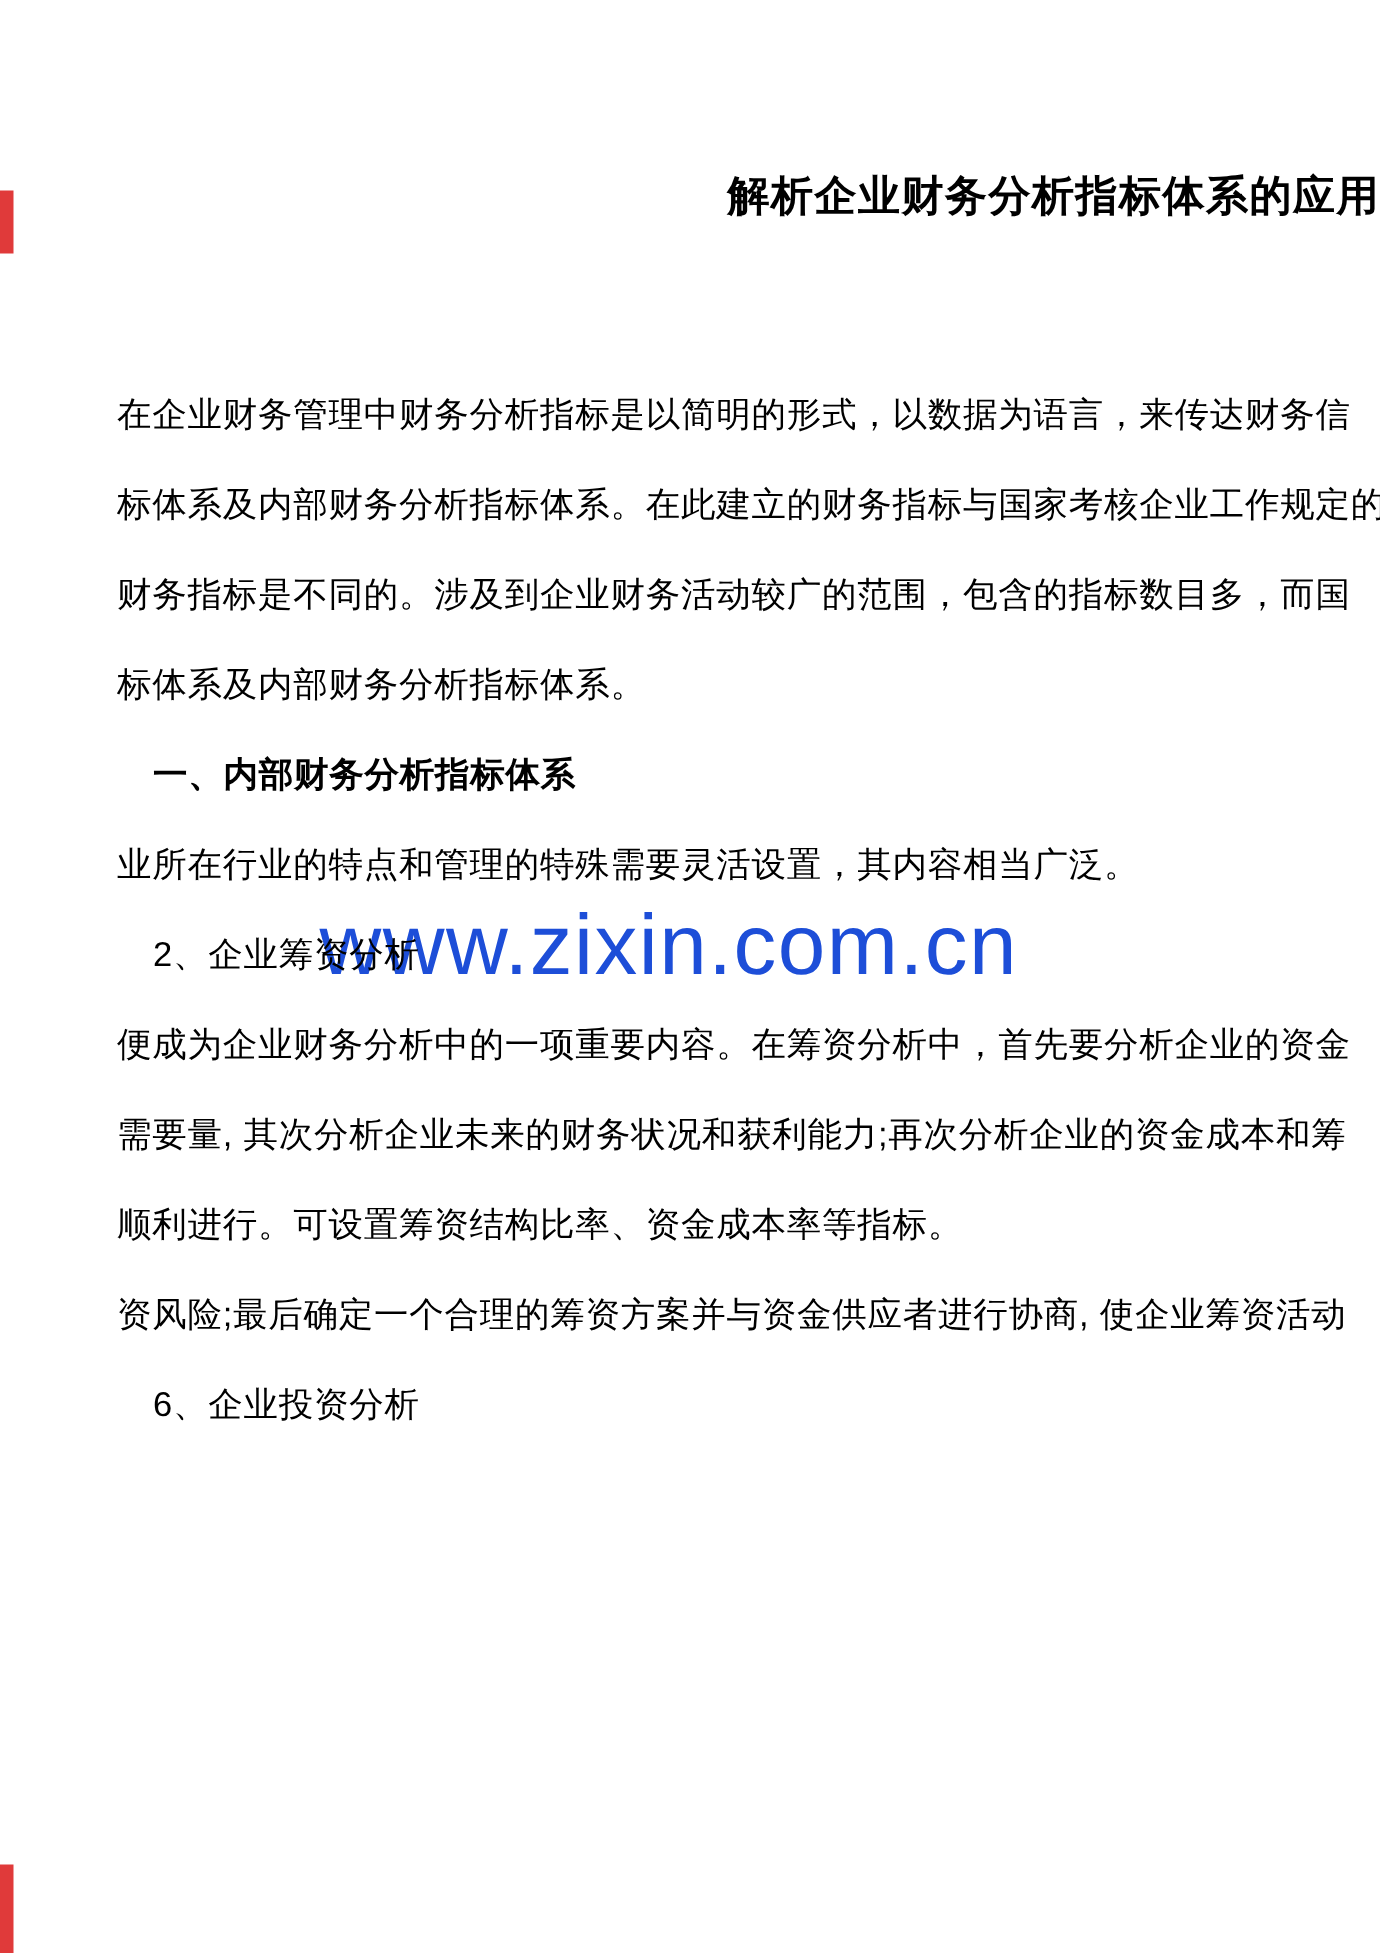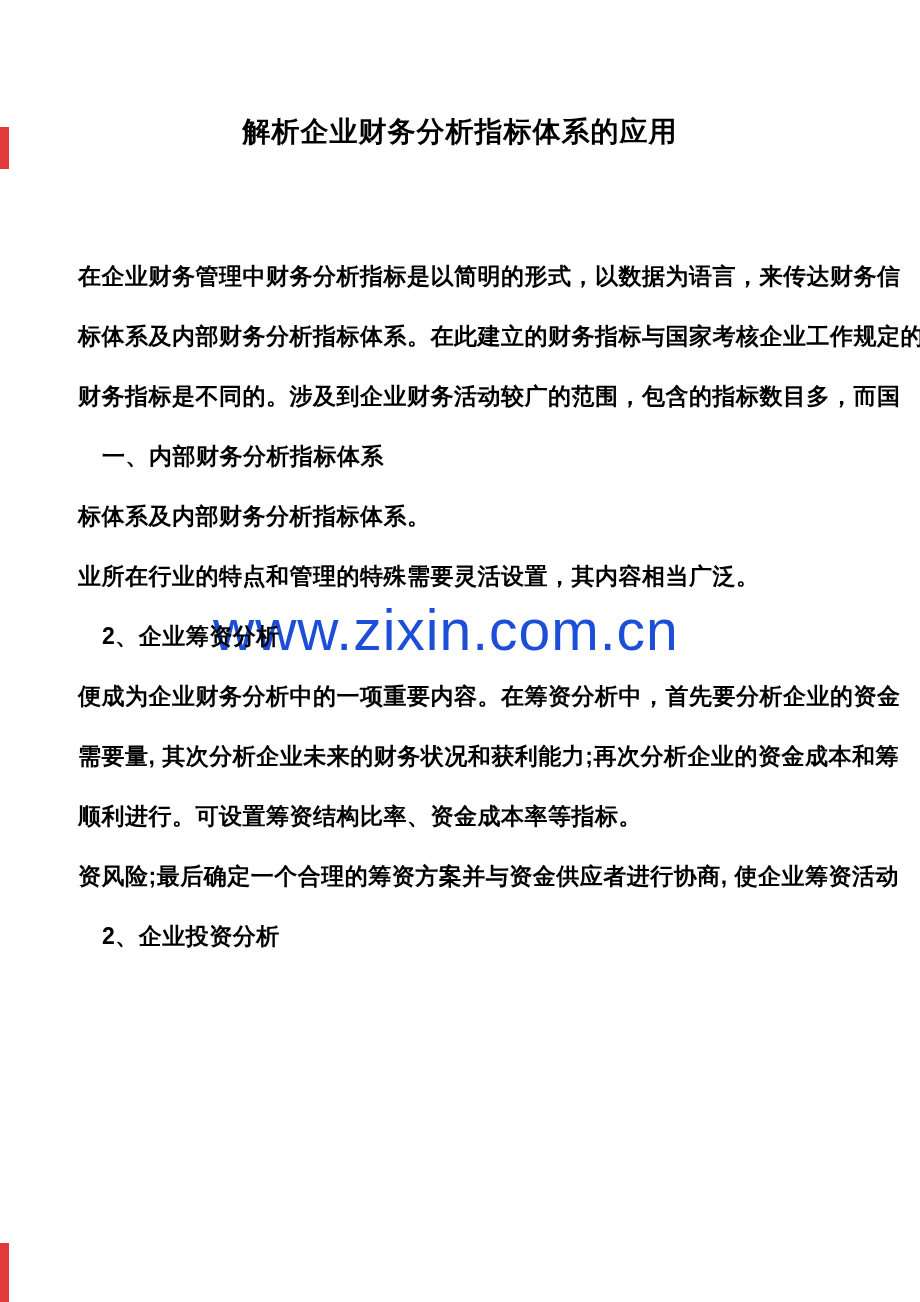--- a/index.html
+++ b/index.html
@@ -22,21 +22,21 @@
     width: 9px;
   }
   .edge-mark.top { top: 127px; height: 42px; }
   .edge-mark.bottom { top: 1243px; height: 59px; }
   .doc-title {
     position: absolute;
     top: 112px;
     left: 0;
     width: 920px;
     margin: 0;
-    text-align: center;
+    text-align: right;
     font-family: "Liberation Serif", serif;
     font-weight: bold;
     font-size: 28px;
     line-height: 40px;
     letter-spacing: 1px;
     z-index: 2;
   }
   .watermark {
     position: absolute;
     left: 213px;
@@ -54,44 +54,43 @@
     top: 246px;
     width: 800px;
     z-index: 1;
   }
   .line {
     height: 60px;
     line-height: 60px;
     font-size: 23px;
     letter-spacing: 0.5px;
     white-space: nowrap;
-    font-weight: bold;
   }
   .line.indent { padding-left: 24px; }
   .line.bold { font-weight: bold; }
 </style>
 </head>
 <body>
 
 <div class="page">
   <div class="edge-mark top" style="background: rgb(224, 58, 58);"></div>
   <div class="edge-mark bottom" style="background: rgb(224, 58, 58);"></div>
 
   <h1 class="doc-title">解析企业财务分析指标体系的应用</h1>
 
   <div class="watermark" style="color: #1d4ed8;">www.zixin.com.cn</div>
 
   <div class="doc-body">
 
   <div class="line">在企业财务管理中财务分析指标是以简明的形式，以数据为语言，来传达财务信</div>
       <div class="line">标体系及内部财务分析指标体系。在此建立的财务指标与国家考核企业工作规定的</div>
       <div class="line">财务指标是不同的。涉及到企业财务活动较广的范围，包含的指标数目多，而国</div>
+      <div class="line">标体系及内部财务分析指标体系。</div>
       <div class="line indent bold">一、内部财务分析指标体系</div>
-      <div class="line">标体系及内部财务分析指标体系。</div>
       <div class="line">业所在行业的特点和管理的特殊需要灵活设置，其内容相当广泛。</div>
       <div class="line indent">2、企业筹资分析</div>
       <div class="line">便成为企业财务分析中的一项重要内容。在筹资分析中，首先要分析企业的资金</div>
       <div class="line">需要量, 其次分析企业未来的财务状况和获利能力;再次分析企业的资金成本和筹</div>
       <div class="line">顺利进行。可设置筹资结构比率、资金成本率等指标。</div>
       <div class="line">资风险;最后确定一个合理的筹资方案并与资金供应者进行协商, 使企业筹资活动</div>
-      <div class="line indent">2、企业投资分析</div>
+      <div class="line indent">6、企业投资分析</div>
     </div>
 </div>
 
 </body></html>

